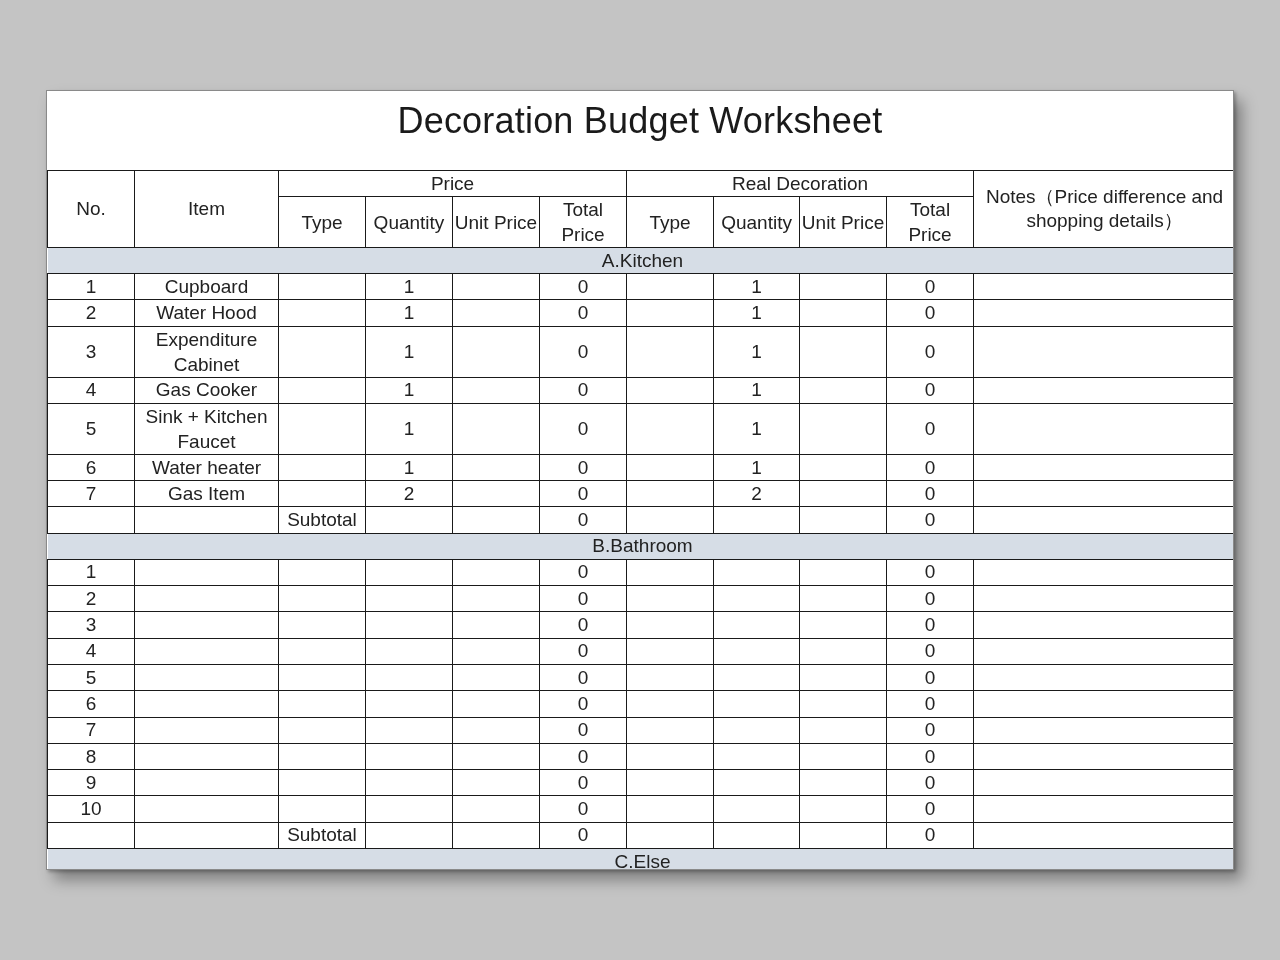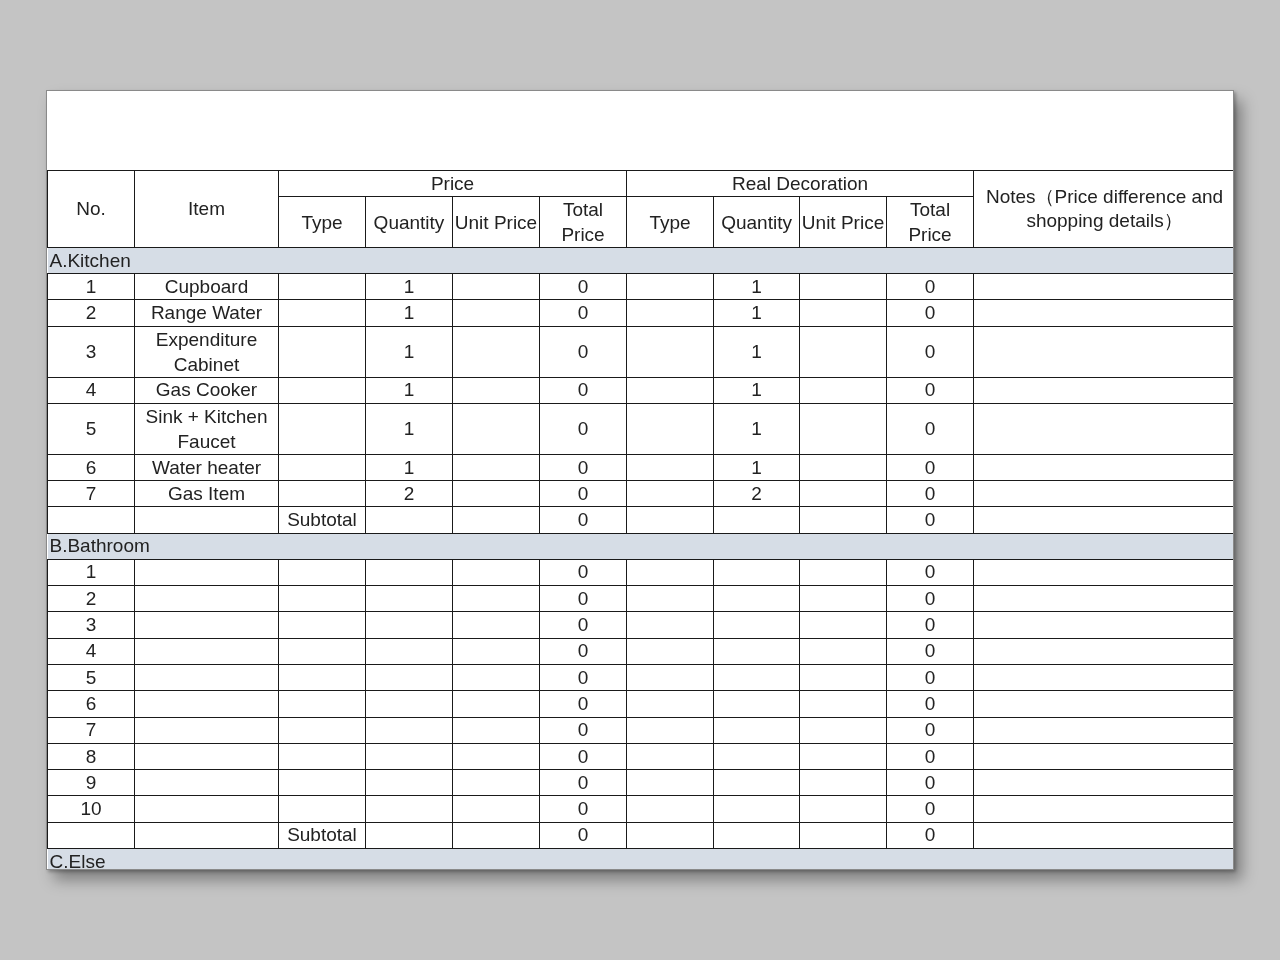--- a/index.html
+++ b/index.html
@@ -52,33 +52,34 @@
       overflow: hidden;
       white-space: nowrap;
     }
     table.grid th.wrap, table.grid td.wrap { white-space: normal; }
     tr.h1 th { height: 26px; }
     tr.h2 th { height: 49px; line-height: 25px; }
     tr.r td { height: 26.3px; }
     tr.r2 td { height: 50px; line-height: 25px; }
     tr.section td {
       background: #d6dde6;
-      text-align: left;
+      text-align: center;
       padding-left: 2px;
       height: 26px;
       border-left: none;
       border-right: none;
     }
     table.grid tr:first-child th, table.grid tr:first-child td { border-top: 1.5px solid #1a1a1a; }
     .notes-head { font-size: 19px; line-height: 25px; padding: 0 2px; }
   </style>
 </head>
 <body>
 
 <div class="sheet">
+  <div class="title">Decoration Budget Worksheet</div>
 
   <table class="grid">
     <colgroup>
       <col style="width:87px">
         <col style="width:144px">
       <col style="width:87px">
         <col style="width:87px">
         <col style="width:87px">
         <col style="width:87px">
       <col style="width:87px">
@@ -116,21 +117,21 @@
           <td></td>
           <td>0</td>
           <td></td>
           <td>1</td>
           <td></td>
           <td>0</td>
           <td></td>
         </tr>
         <tr class="r">
           <td>2</td>
-          <td class="wrap">Range Water</td>
+          <td class="wrap">Water Hood</td>
           <td></td>
           <td>1</td>
           <td></td>
           <td>0</td>
           <td></td>
           <td>1</td>
           <td></td>
           <td>0</td>
           <td></td>
         </tr>

